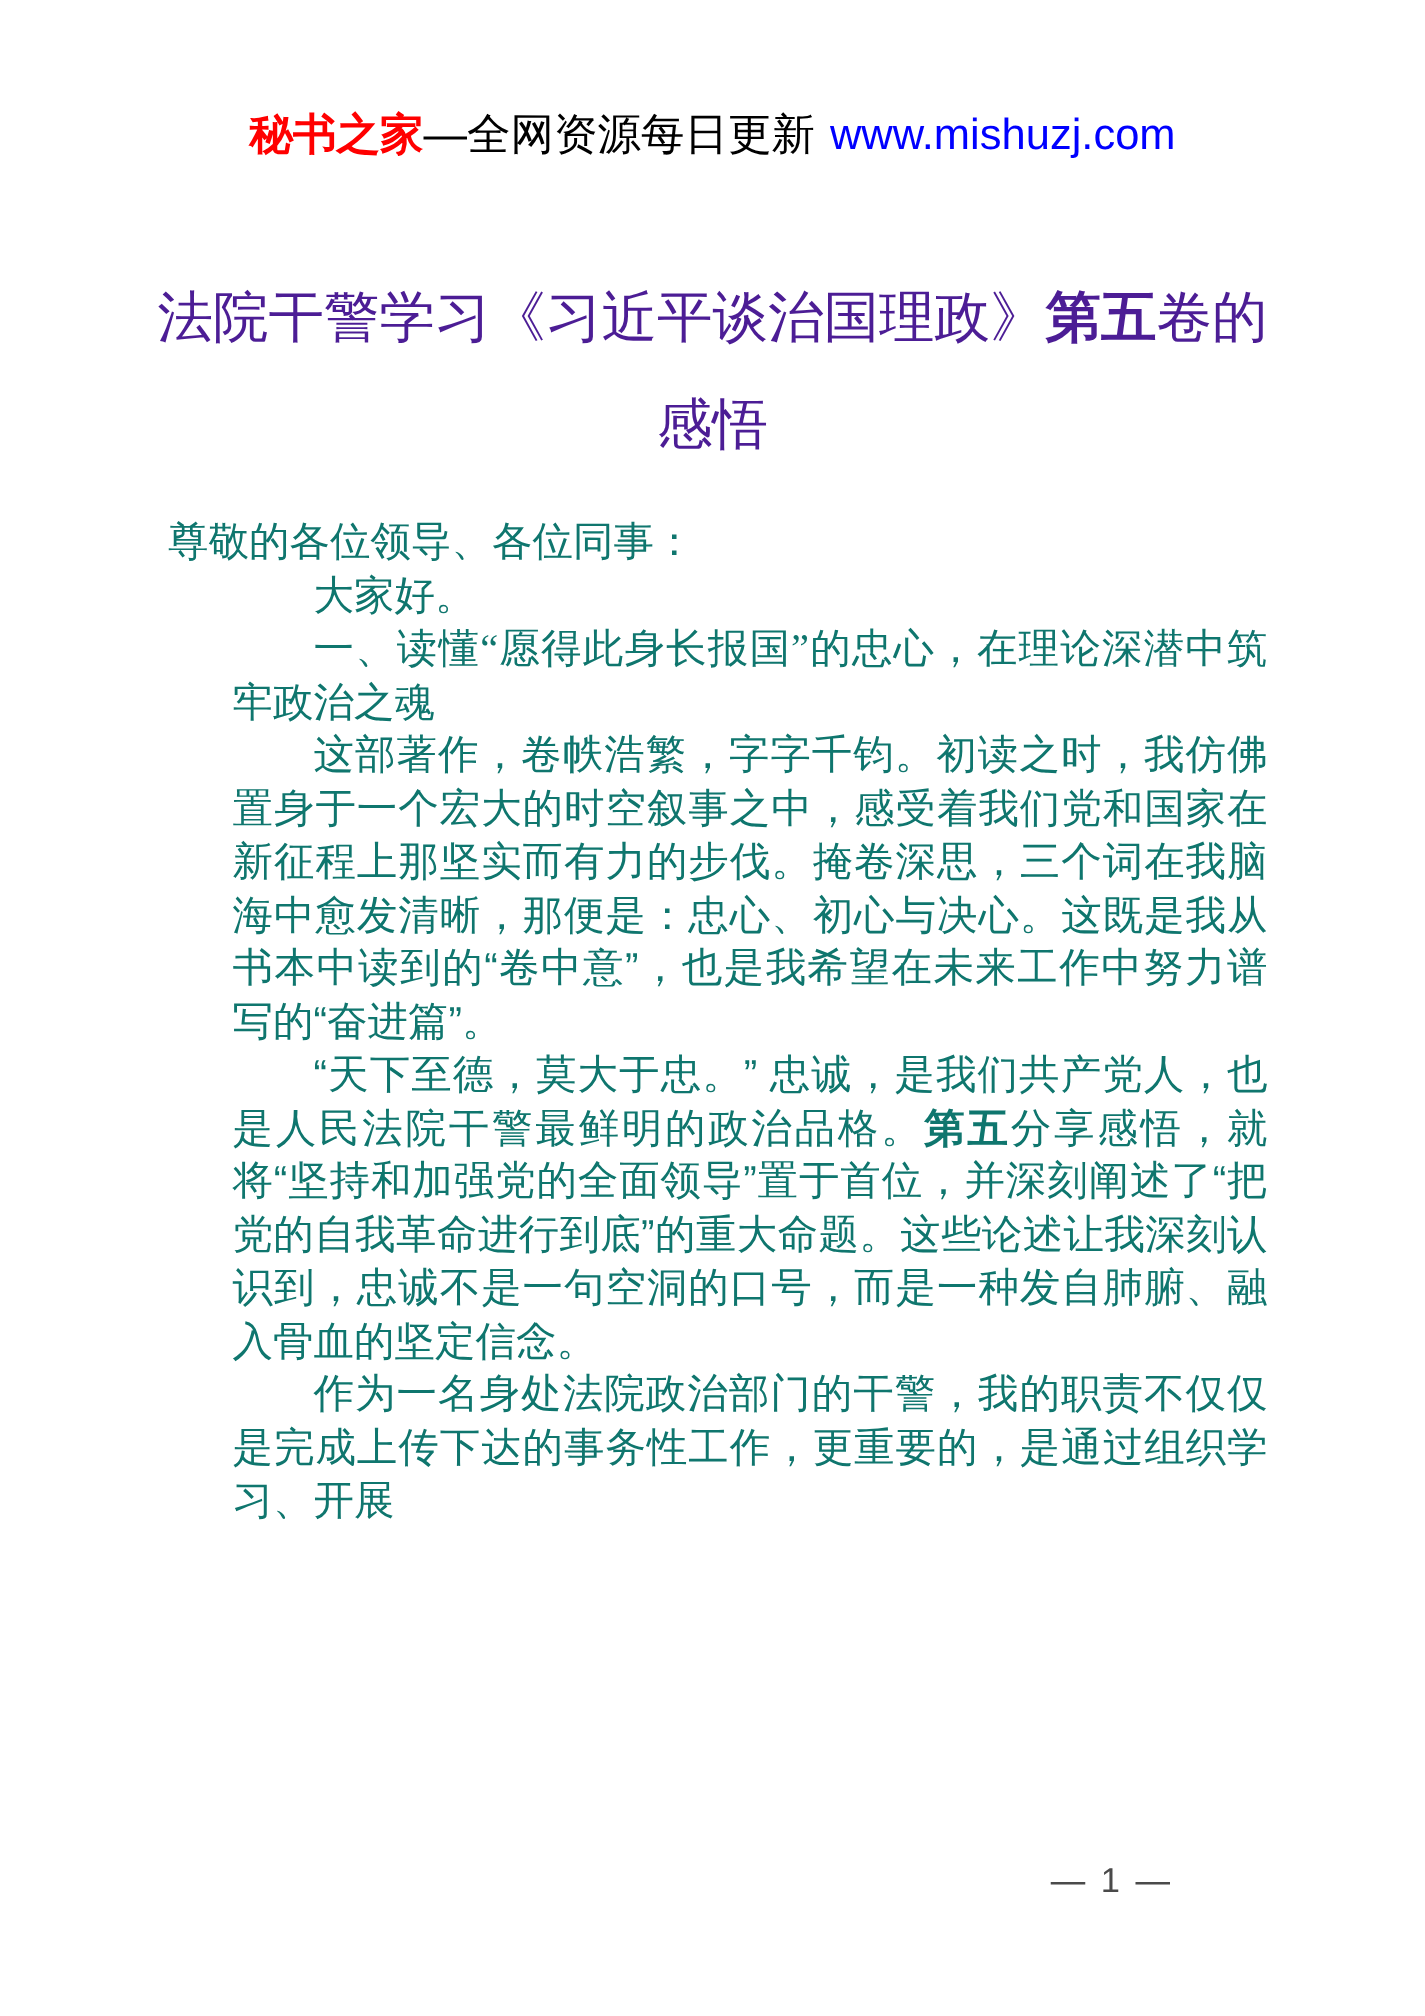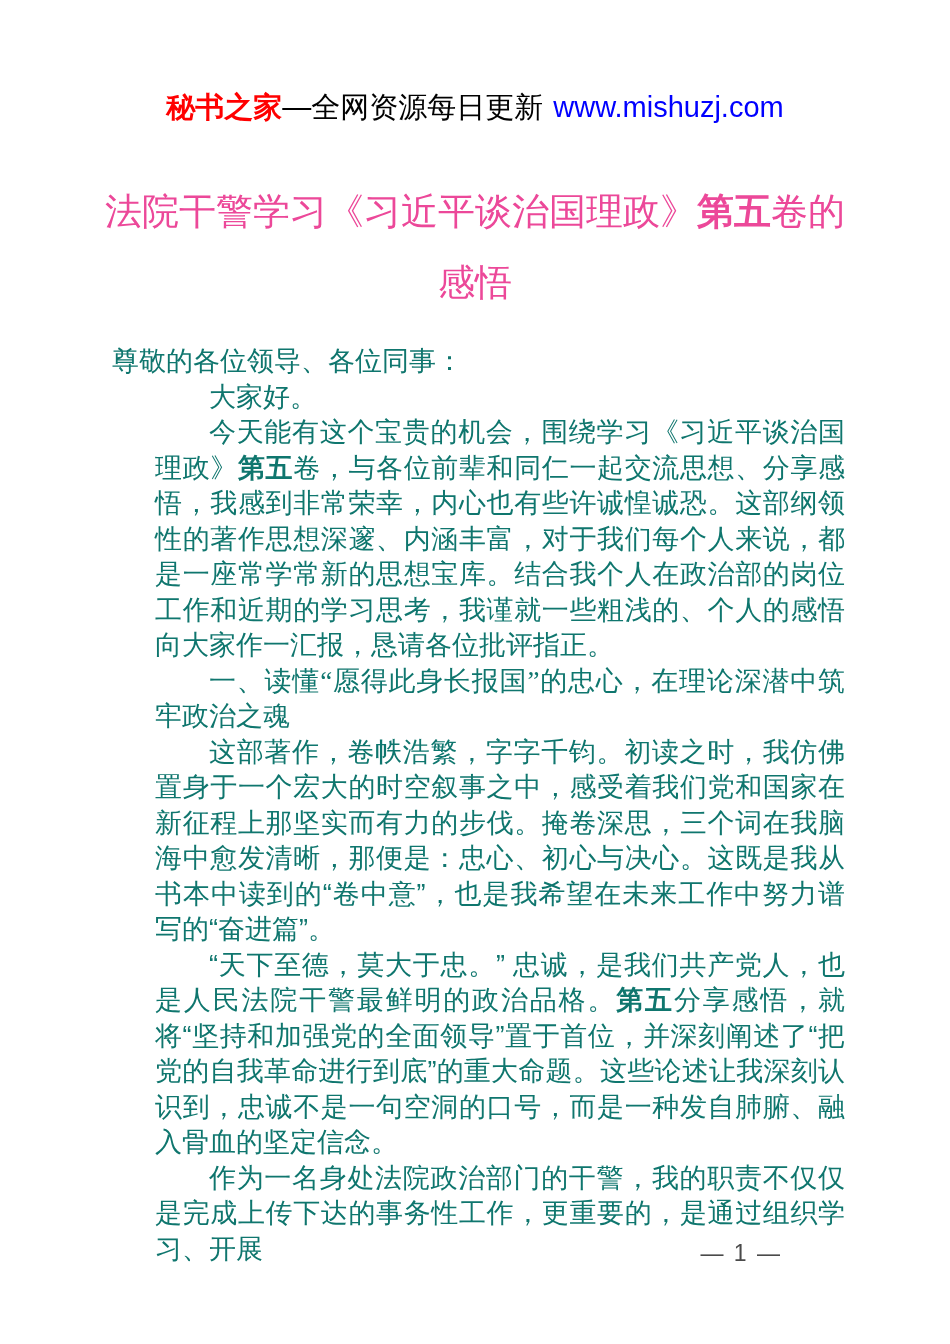--- a/index.html
+++ b/index.html
@@ -8,21 +8,21 @@
     width: 950px;
     height: 1344px;
     background: #ffffff;
     overflow: hidden;
     font-family: "Liberation Sans", sans-serif;
     color: #000000;
   }
   
   .site-header {
     position: absolute;
-    top: 89px;
+    top: 72px;
     left: 0;
     width: 100%;
     text-align: center;
     font-size: 29px;
     line-height: 1.25;
     white-space: nowrap;
   }
   .site-name { color: #ff0000; font-weight: 700; }
   .site-sep  { color: #000000; }
   .site-url  { color: #0000ff; text-decoration: none; margin-left: 10px; }
@@ -31,21 +31,21 @@
   .doc-title {
     position: absolute;
     top: 176px;
     left: 90px;
     right: 90px;
     margin: 0;
     text-align: center;
     font-size: 37px;
     font-weight: 400;
     line-height: 71px;
-    color: #ec4899;
+    color: #4c1d95;
   }
   .doc-title b { font-weight: 700; }
 
   
   .doc-body {
     position: absolute;
     top: 344px;
     left: 112px;
     width: 733px;
     font-size: 27px;
@@ -76,21 +76,20 @@
 
   <div class="site-header">
     <span class="site-name" style="color: rgb(255, 0, 0);">秘书之家</span><span class="site-sep">—全网资源每日更新</span><a class="site-url" href="#" style="color: rgb(0, 0, 255);">www.mishuzj.com</a>
   </div>
 
   <h1 class="doc-title"><span>法院干警学习《习近平谈治国理政》</span><b>第五</b><span>卷的感悟</span></h1>
 
   <div class="doc-body">
       <p class="para salutation"><span>尊敬的各位领导、各位同事：</span></p>
       <p class="para normal indent"><span>大家好。</span></p>
-      <p class="para normal indent"><span>今天能有这个宝贵的机会，围绕学习《习近平谈治国理政》</span><b>第五</b><span>卷，与各位前辈和同仁一起交流思想、分享感悟，我感到非常荣幸，内心也有些许诚惶诚恐。这部纲领性的著作思想深邃、内涵丰富，对于我们每个人来说，都是一座常学常新的思想宝库。结合我个人在政治部的岗位工作和近期的学习思考，我谨就一些粗浅的、个人的感悟向大家作一汇报，恳请各位批评指正。</span></p>
       <p class="para heading indent"><span>一、读懂“愿得此身长报国”的忠心，在理论深潜中筑牢政治之魂</span></p>
       <p class="para normal indent"><span>这部著作，卷帙浩繁，字字千钧。初读之时，我仿佛置身于一个宏大的时空叙事之中，感受着我们党和国家在新征程上那坚实而有力的步伐。掩卷深思，三个词在我脑海中愈发清晰，那便是：忠心、初心与决心。这既是我从书本中读到的“卷中意”，也是我希望在未来工作中努力谱写的“奋进篇”。</span></p>
       <p class="para normal indent"><span>“天下至德，莫大于忠。” 忠诚，是我们共产党人，也是人民法院干警最鲜明的政治品格。</span><b>第五</b><span>分享感悟，就将“坚持和加强党的全面领导”置于首位，并深刻阐述了“把党的自我革命进行到底”的重大命题。这些论述让我深刻认识到，忠诚不是一句空洞的口号，而是一种发自肺腑、融入骨血的坚定信念。</span></p>
       <p class="para normal indent"><span>作为一名身处法院政治部门的干警，我的职责不仅仅是完成上传下达的事务性工作，更重要的，是通过组织学习、开展</span></p>
     </div>
 
   <div class="page-footer" style="color: rgb(74, 74, 74);">
     <span>— 1 —</span>
   </div>
 

